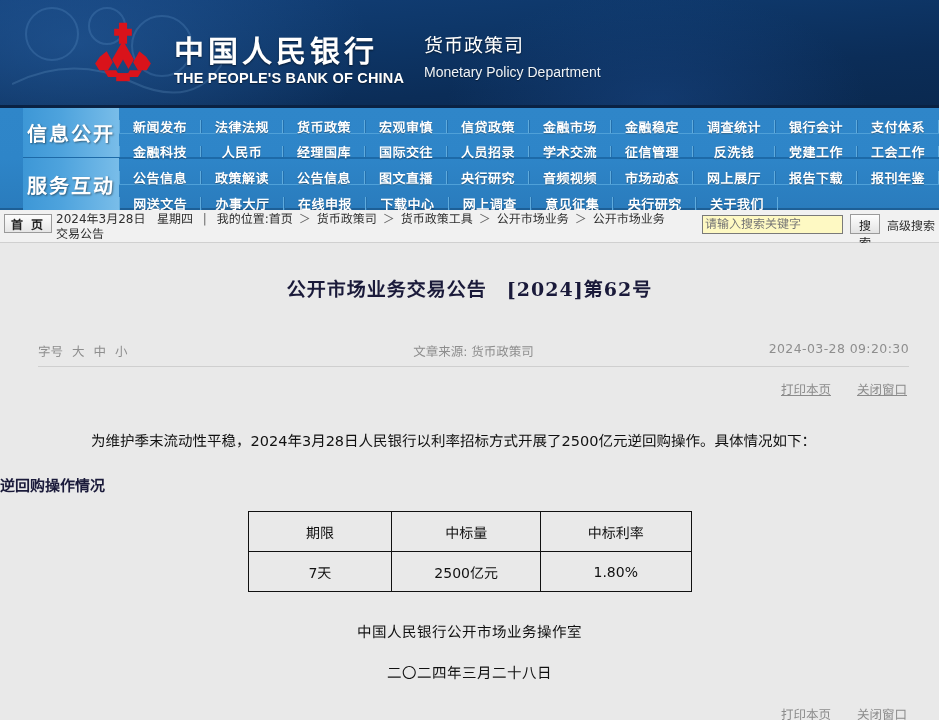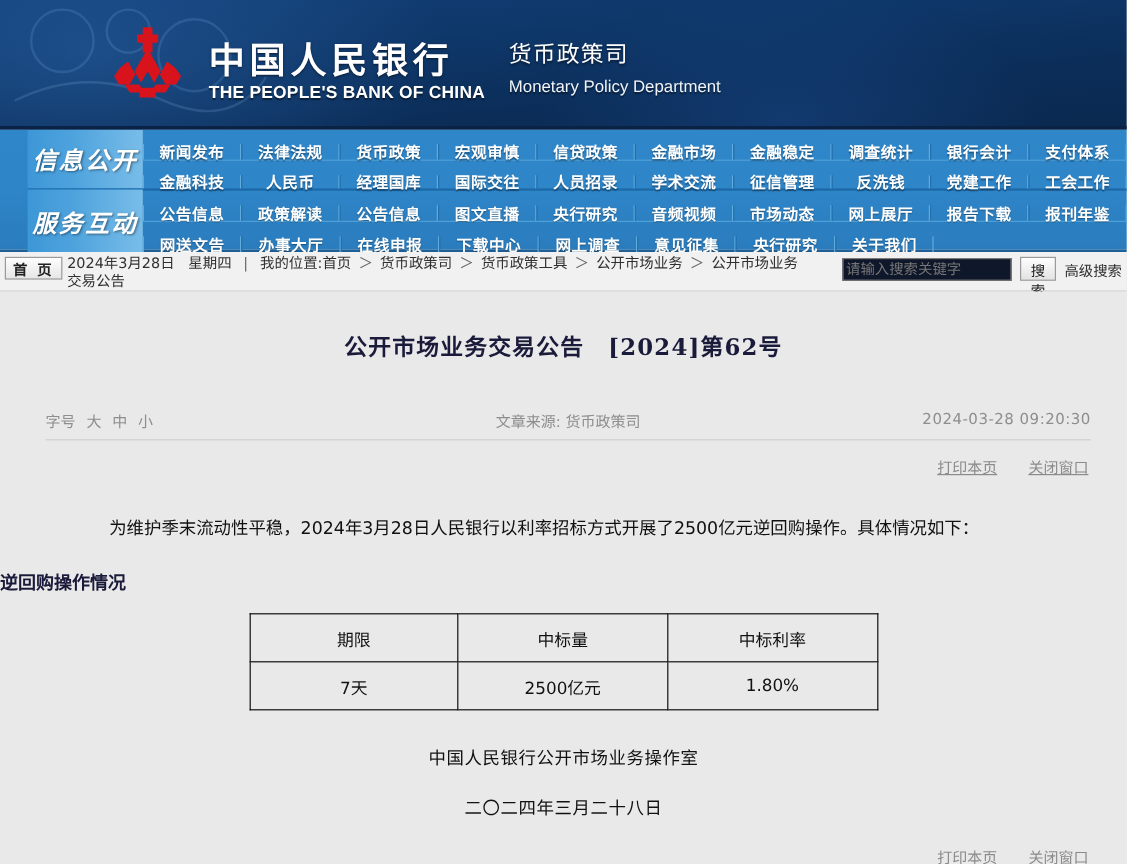--- a/index.html
+++ b/index.html
@@ -82,21 +82,20 @@
     background: linear-gradient(180deg,#2f86c9 0%, #2e85c8 50%, #2a7cbd 100%);
     display: flex;
     border-bottom: 2px solid #1d5f96;
   }
   .nav-left { width: 119px; flex: 0 0 119px; }
   .nav-head {
     height: 50px;
     display: flex; align-items: center; justify-content: center;
     color: #ffffff;
     font-size: 20px;
-    font-style: italic;
     font-weight: bold;
     letter-spacing: 2px;
     font-family: "DejaVu Sans", "Liberation Sans", sans-serif;
     text-shadow: 1px 1px 2px rgba(0,0,0,.45);
     margin-left: 23px;
   }
   .nav-head.a {
     background: linear-gradient(90deg,#3d97d6 0%, #4ea3dd 40%, #79bde9 100%);
     border-bottom: 1px solid #1d6aa8;
   }
@@ -159,21 +158,21 @@
   }
   .crumb-text .sep { margin: 0 6px; color: #666; }
   .crumb-text a { color: #303030; text-decoration: none; cursor: pointer; }
   .search-wrap {
     position: absolute; right: 4px; top: 4px;
     display: flex; align-items: center; gap: 7px;
   }
   .search-input {
     width: 141px; height: 19px;
     border: 1px solid #7a7a7a;
-    background: #0f172a;
+    background: #fef9c3;
     font-size: 12px;
     color: #888;
     padding: 0 2px;
     font-family: "DejaVu Sans", "Liberation Sans", sans-serif;
     outline: none;
   }
   .search-btn {
     width: 30px; height: 20px;
     border: 1px solid #9a9a9a;
     background: linear-gradient(180deg,#fdfdfd,#e3e3e3);
@@ -239,21 +238,21 @@
     text-align: left;
     font-size: 15px;
     font-weight: bold;
     color: #1a1a3a;
     margin-top: 20px;
     font-family: "DejaVu Serif", "Liberation Serif", serif;
   }
   .data-table {
     margin: 16px auto 0;
     border-collapse: collapse;
-    width: 524px;
+    width: 444px;
   }
   .data-table td {
     border: 1px solid #111;
     height: 40px;
     text-align: center;
     font-size: 14px;
     color: #111;
     font-family: "DejaVu Sans", "Liberation Sans", sans-serif;
   }
   .data-table td.c1 { width: 174px; }

